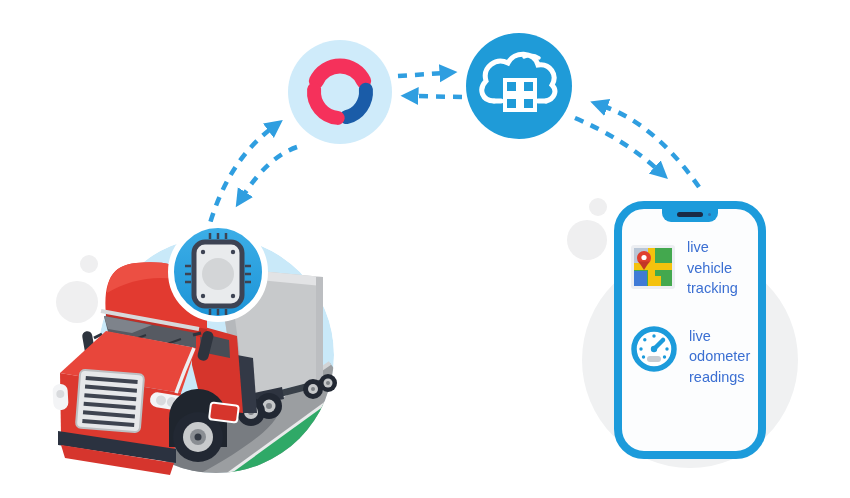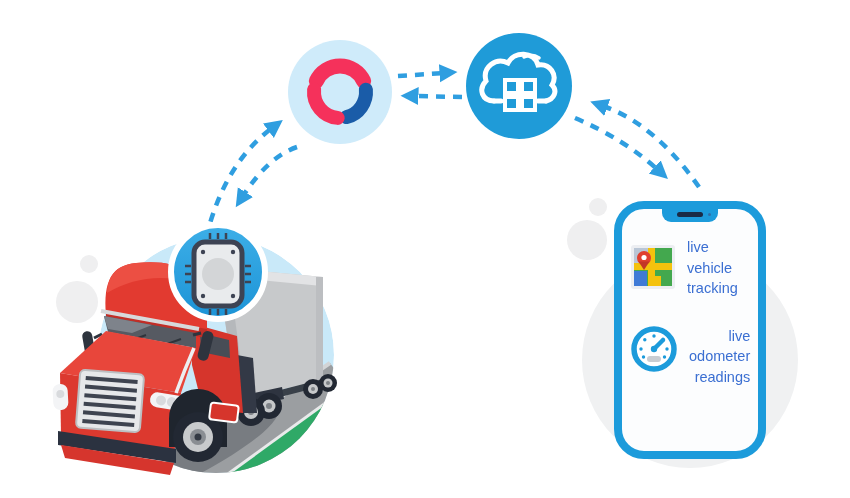--- a/index.html
+++ b/index.html
@@ -29,21 +29,21 @@
   .app-header{position:relative;height:57px;background:#3EBF8D;}
   .app-header-light{position:absolute;left:0;top:0;width:27px;height:100%;background:#58C99C;}
   .app-title{position:absolute;left:15px;top:50%;transform:translateY(-50%);color:#ffffff;
              font-size:24px;font-weight:bold;letter-spacing:0.5px;}
   .burger{position:absolute;right:13px;top:50%;transform:translateY(-50%);cursor:pointer;}
   .burger span{display:block;width:16px;height:2.5px;background:#ffffff;border-radius:2px;margin:3px 0;}
   .features{padding:26px 16px 0 9px;}
   .feature-row{display:flex;gap:12px;margin-bottom:27px;align-items:flex-start;}
   .feature-label{color:#3B6FD2;font-size:14.5px;line-height:1.42;padding-top:2px;}
   .label-w1{width:90px;}
-  .label-w2{width:74px;padding-top:0;text-align:right;}
+  .label-w2{width:74px;padding-top:0;}
   .icon-box{flex:0 0 auto;}
 </style>
 </head>
 <body>
 
 <div class="canvas">
 
   <div class="dot-grey" style="left:56px;top:281px;width:42px;height:42px;"></div>
   <div class="dot-grey" style="left:80px;top:255px;width:18px;height:18px;"></div>
   <div class="dot-grey" style="left:589px;top:198px;width:18px;height:18px;"></div>

